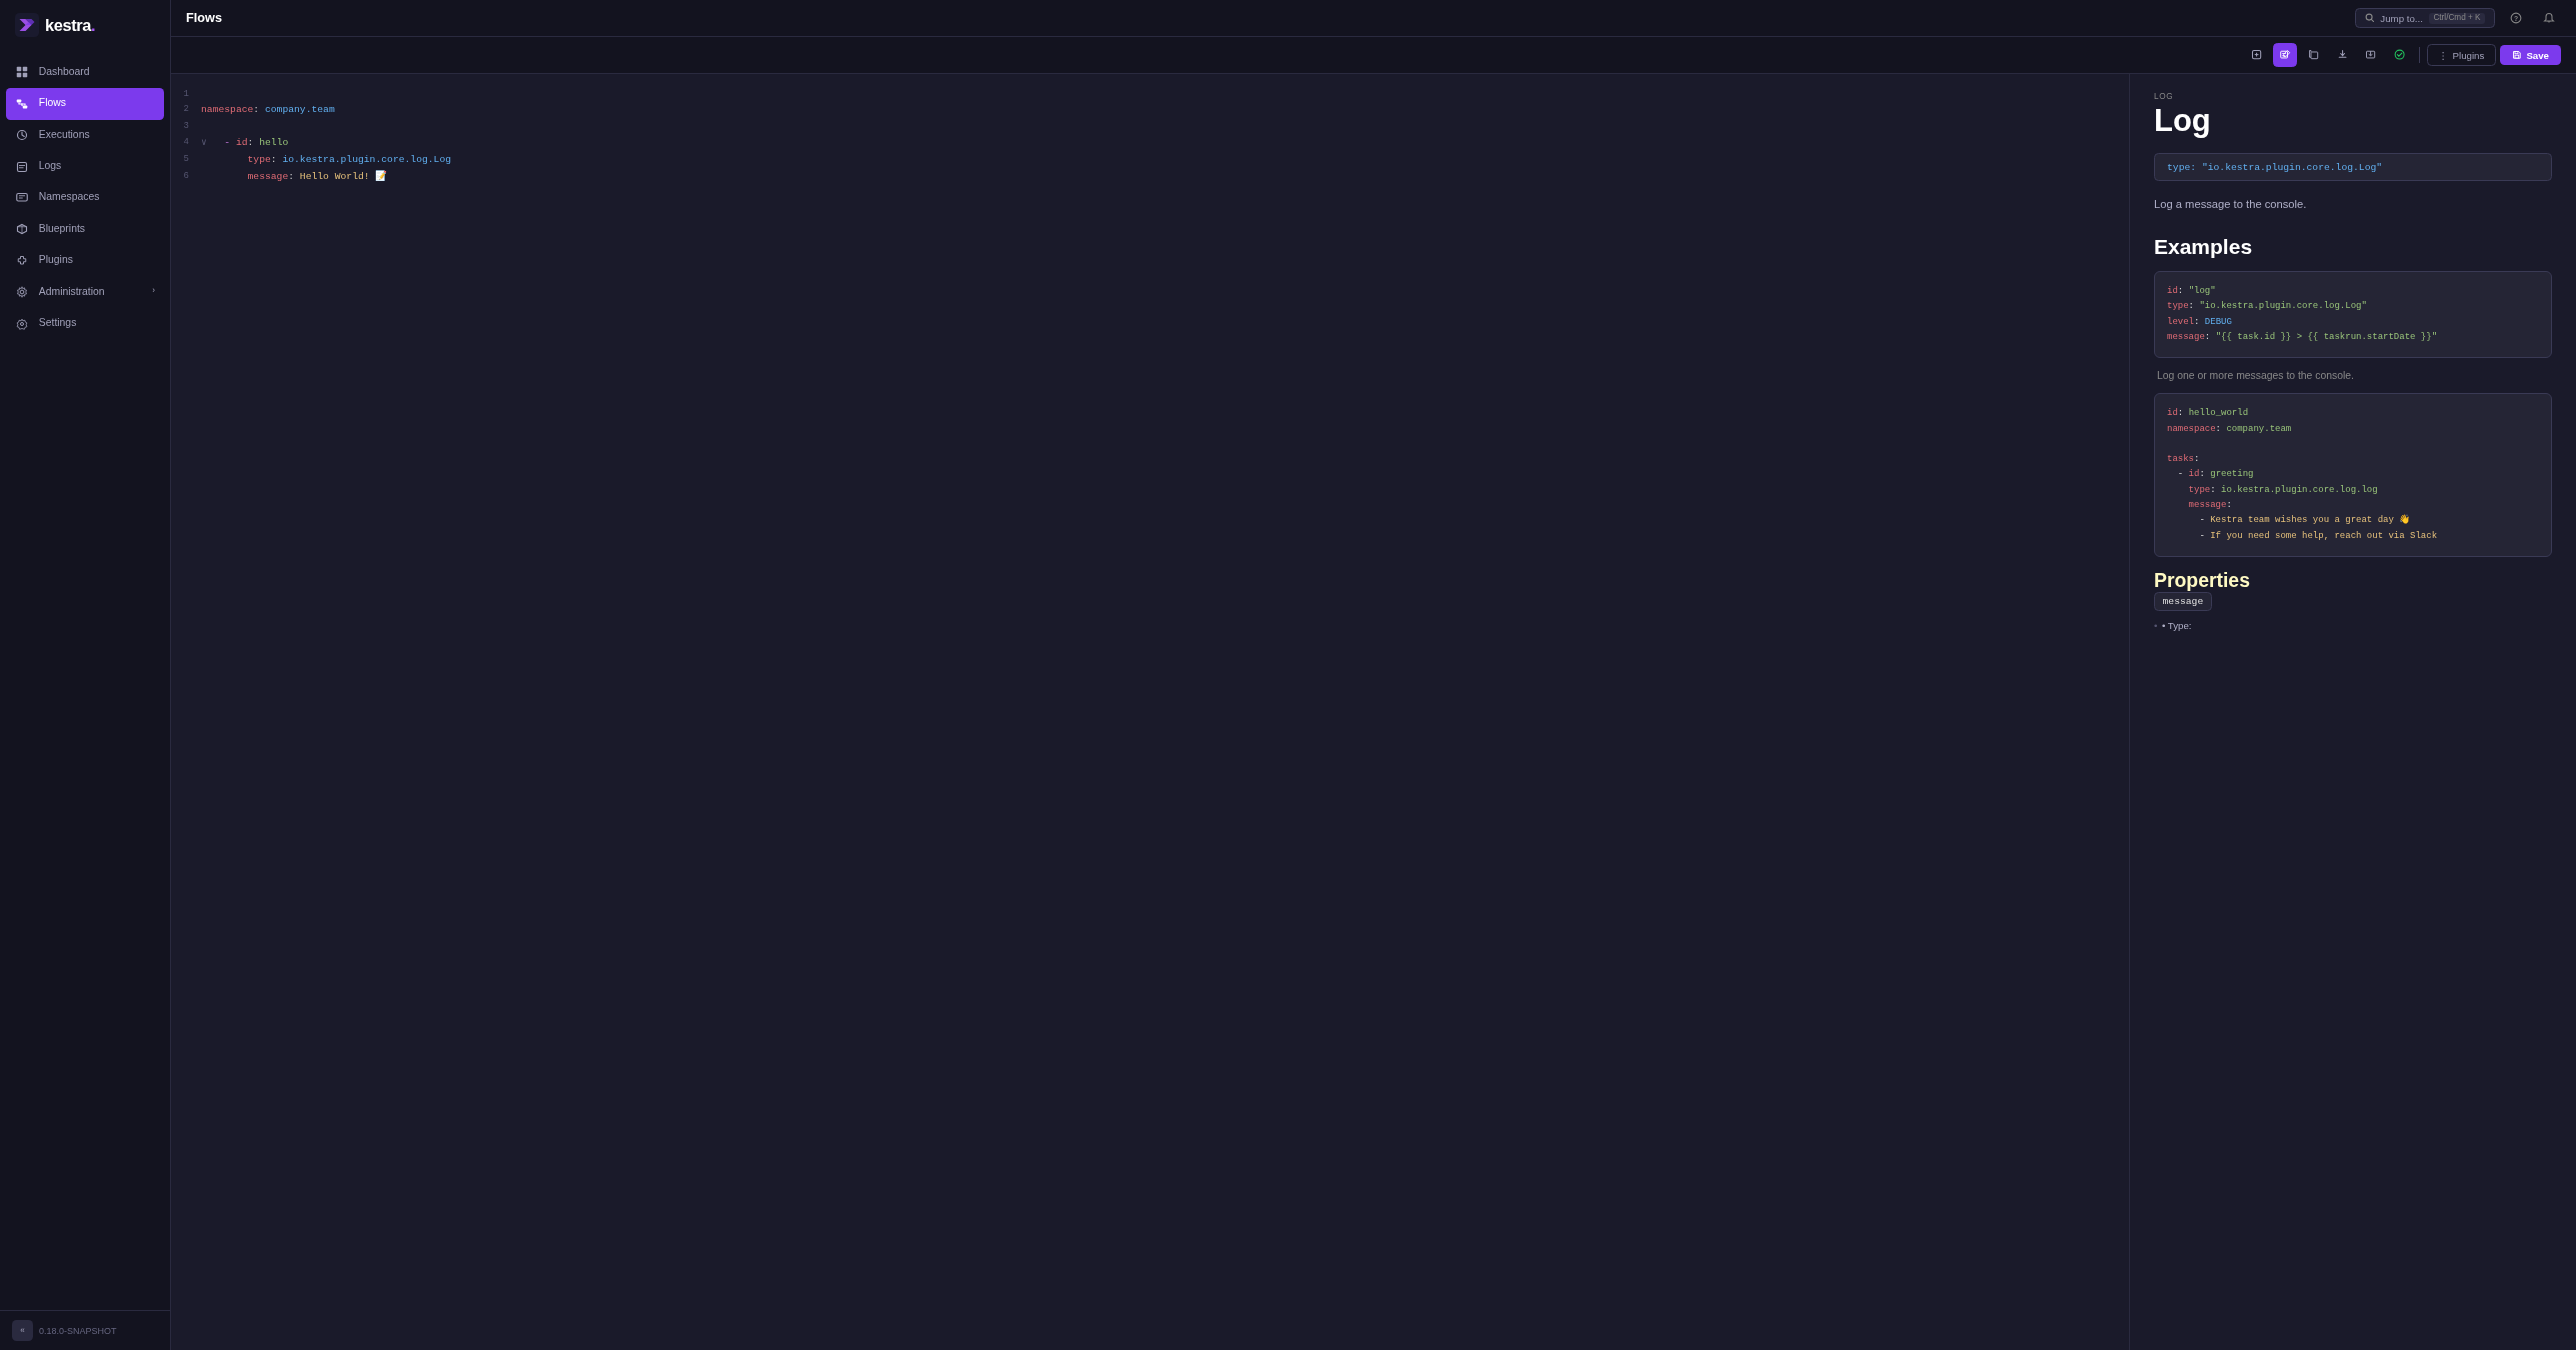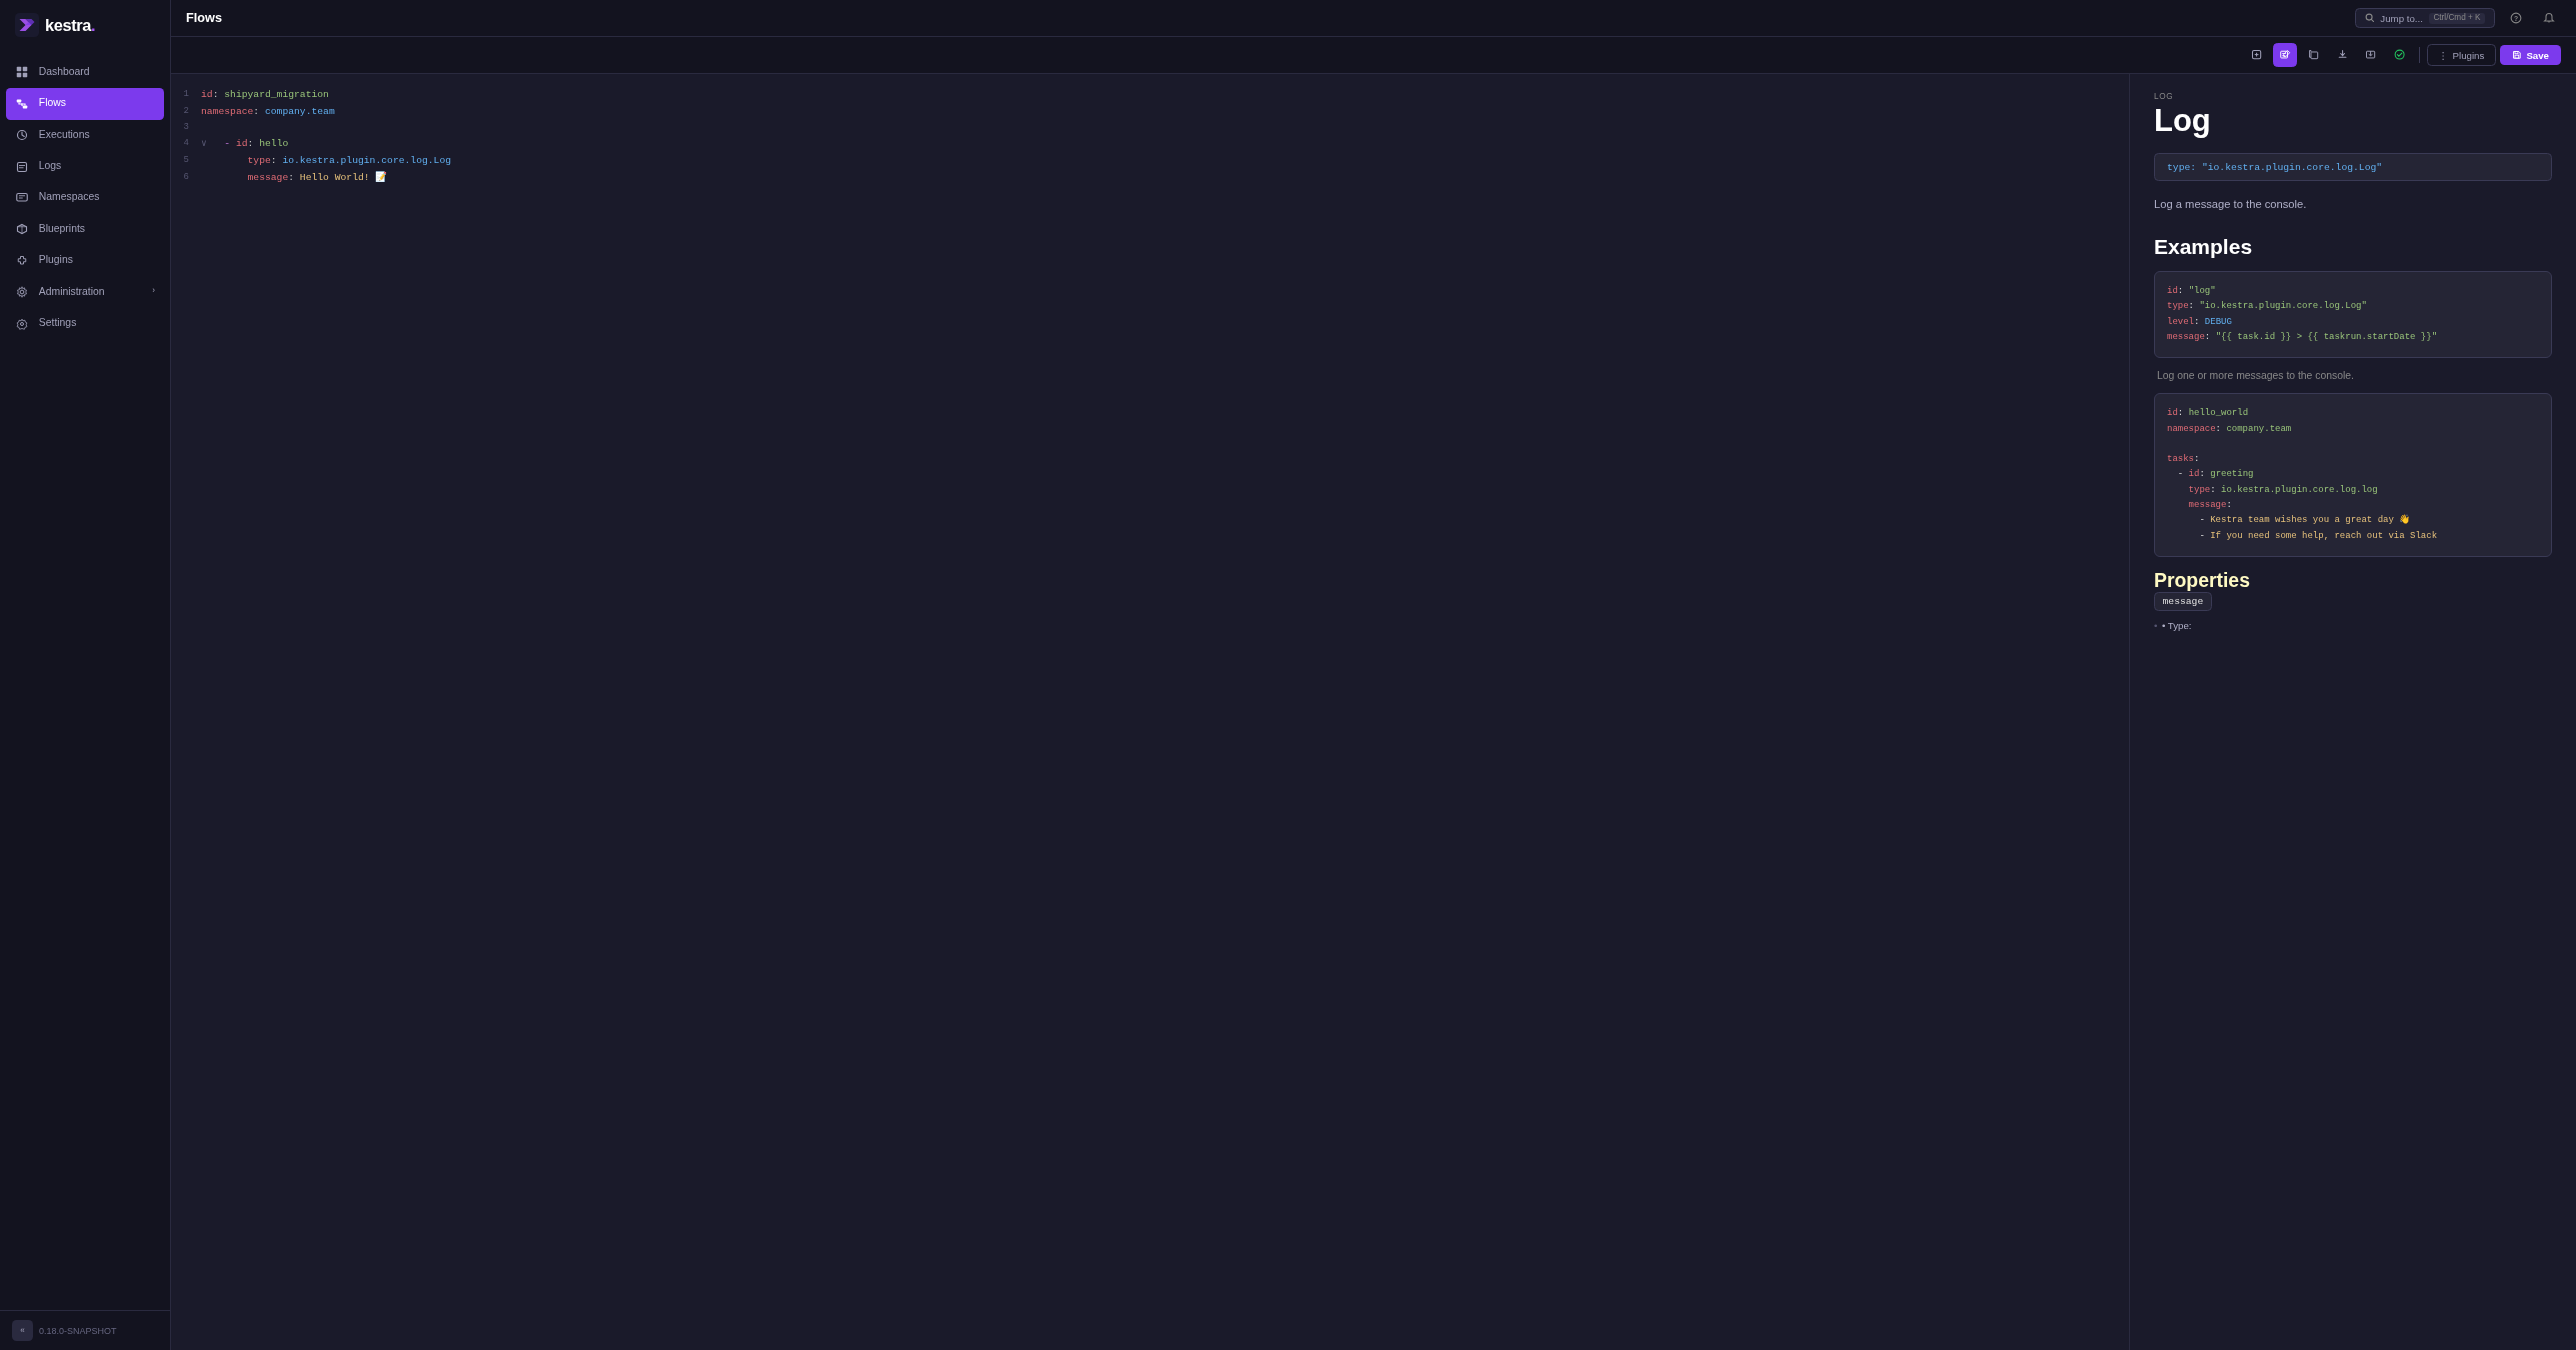--- a/index.html
+++ b/index.html
@@ -606,21 +606,20 @@
       </svg>
       <span>Save</span>
     </button>
   </div>
 
   <div class="content-area">
 
     <div class="editor-panel">
       <div class="code-line">
         <span class="line-num">1</span>
-        <span class="line-content"><span class="code-key">id</span><span style="color:#ccc">: </span><span class="code-value">shipyard_migration</span></span>
       </div>
       <div class="code-line">
         <span class="line-num">2</span>
         <span class="line-content"><span class="code-key">namespace</span><span style="color:#ccc">: </span><span class="code-ns">company.team</span></span>
       </div>
       <div class="code-line">
         <span class="line-num">3</span>
       </div>
       <div class="code-line">
         <span class="line-num">4</span>

